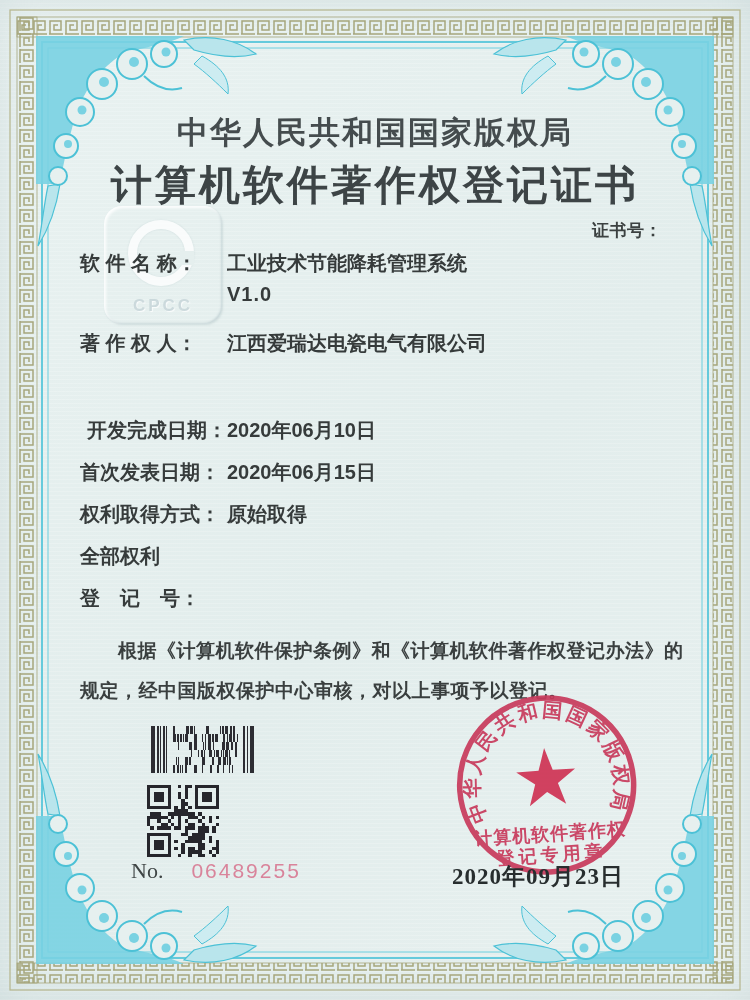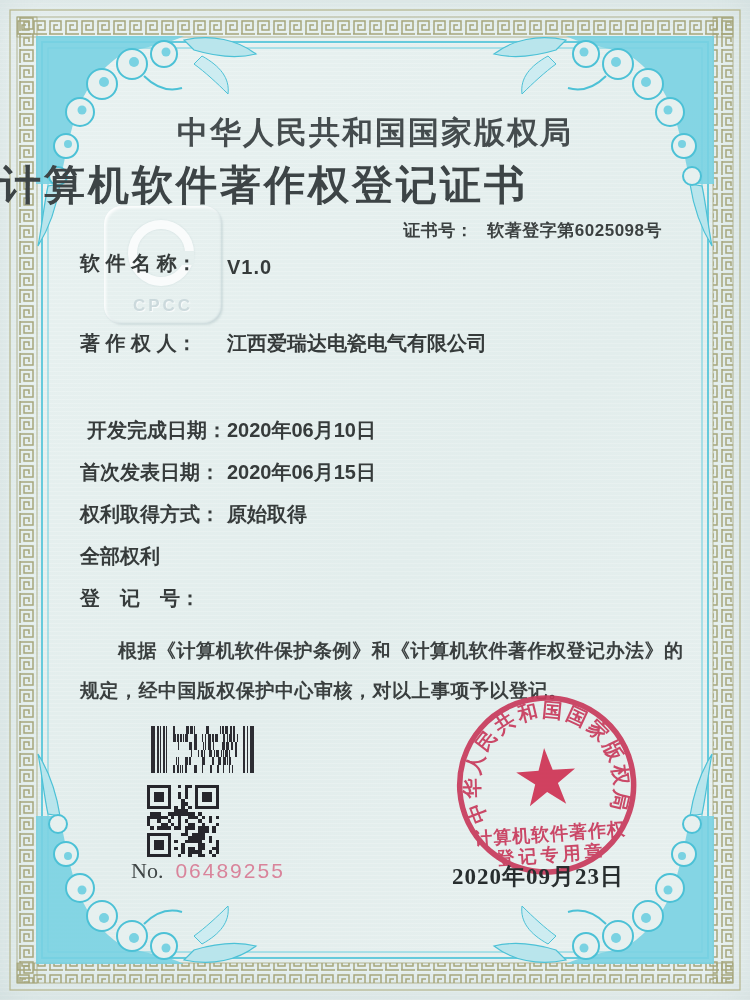--- a/index.html
+++ b/index.html
@@ -20,21 +20,21 @@
   .frame-svg { position:absolute; inset:0; z-index:1; pointer-events:none; }
 
   
   .authority {
     position:absolute; top:112px; left:0; width:100%;
     text-align:center; font-size:31px; font-weight:700;
     letter-spacing:2px; color:#454c4e; z-index:2;
   }
   .cert-title {
     position:absolute; top:158px; left:0; width:100%;
-    font-size:41px; font-weight:700;
+    text-align:center; font-size:41px; font-weight:700;
     letter-spacing:3px; color:#3d4446; z-index:2;
   }
   .cert-no-line {
     position:absolute; top:219px; right:88px; z-index:2;
     font-family:"Liberation Sans", sans-serif;
     font-size:17px; font-weight:700; color:#3c4141;
     display:flex; gap:14px; letter-spacing:.5px;
   }
 
   
@@ -79,21 +79,21 @@
   }
 
   
   .barcode { position:absolute; left:151px; top:726px; z-index:2; }
   .qrcode  { position:absolute; left:147px; top:785px; z-index:2; }
   .serial-line {
     position:absolute; left:131px; top:858px; z-index:2;
     font-size:22px; color:#3f4545; display:flex; align-items:baseline;
   }
   .serial-number {
-    margin-left:12px; font-family:"Liberation Sans", sans-serif;
+    margin-left:28px; font-family:"Liberation Sans", sans-serif;
     font-size:21px; font-weight:400; letter-spacing:2px; color:#d9849b;
   }
   .issue-date {
     position:absolute; left:452px; top:861px; z-index:6;
     font-size:23px; font-weight:700; letter-spacing:1px; color:#272d2e;
   }
 
   
   .seal {
     position:absolute; left:445px; top:688px; width:204px; height:204px;
@@ -153,26 +153,26 @@
 
 <div class="watermark">
   <div class="ring"></div>
   <div class="wm-text">CPCC</div>
 </div>
 
 <div class="authority">中华人民共和国国家版权局</div>
 <div class="cert-title">计算机软件著作权登记证书</div>
 <div class="cert-no-line">
   <span>证书号：</span>
-  <span>软著登字第6025098号</span>
 </div>
 
 <div class="field-row" style="top:250px;">
   <span class="field-label">软 件 名 称：</span>
   <span class="field-value">
+    <span>工业技术节能降耗管理系统</span>
     <span class="v2">V1.0</span>
   </span>
 </div>
 <div class="field-row" style="top:330px;">
   <span class="field-label">著 作 权 人：</span>
   <span class="field-value">江西爱瑞达电瓷电气有限公司</span>
 </div>
 <div class="field-row" style="top:417px;text-align:right;">
   <span class="field-label">开发完成日期：</span>
   <span class="field-value">2020年06月10日</span>

